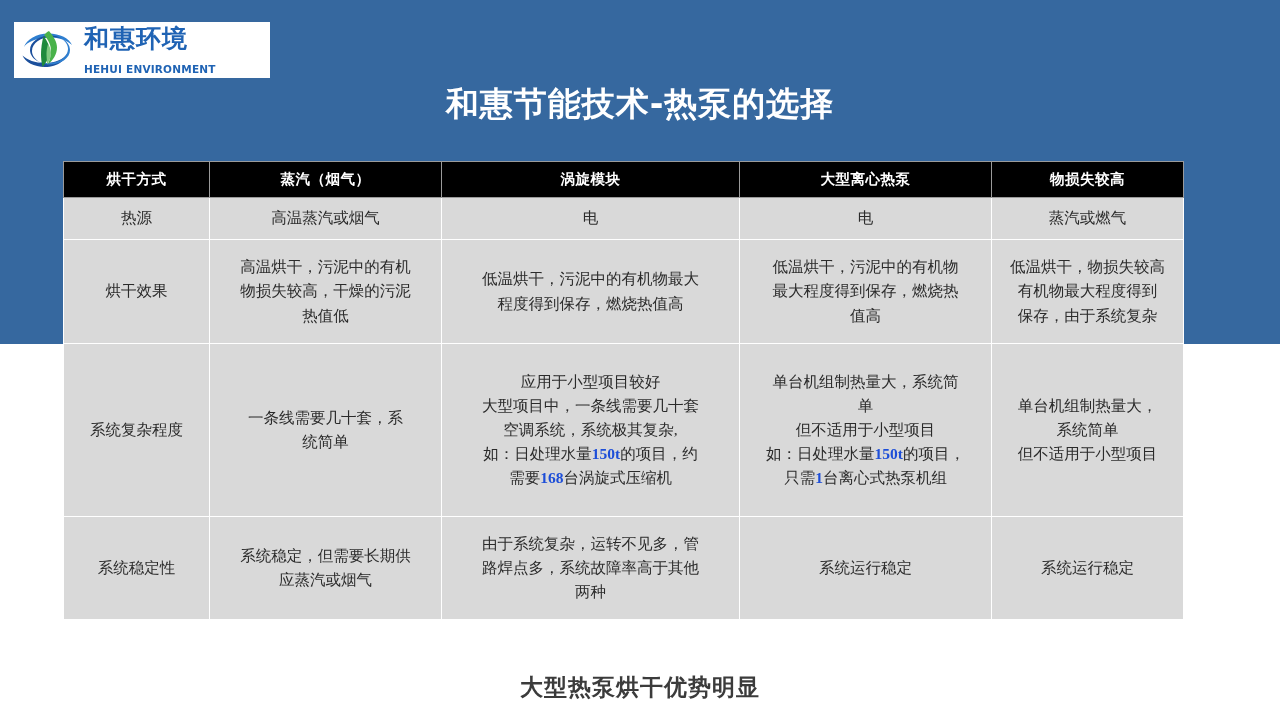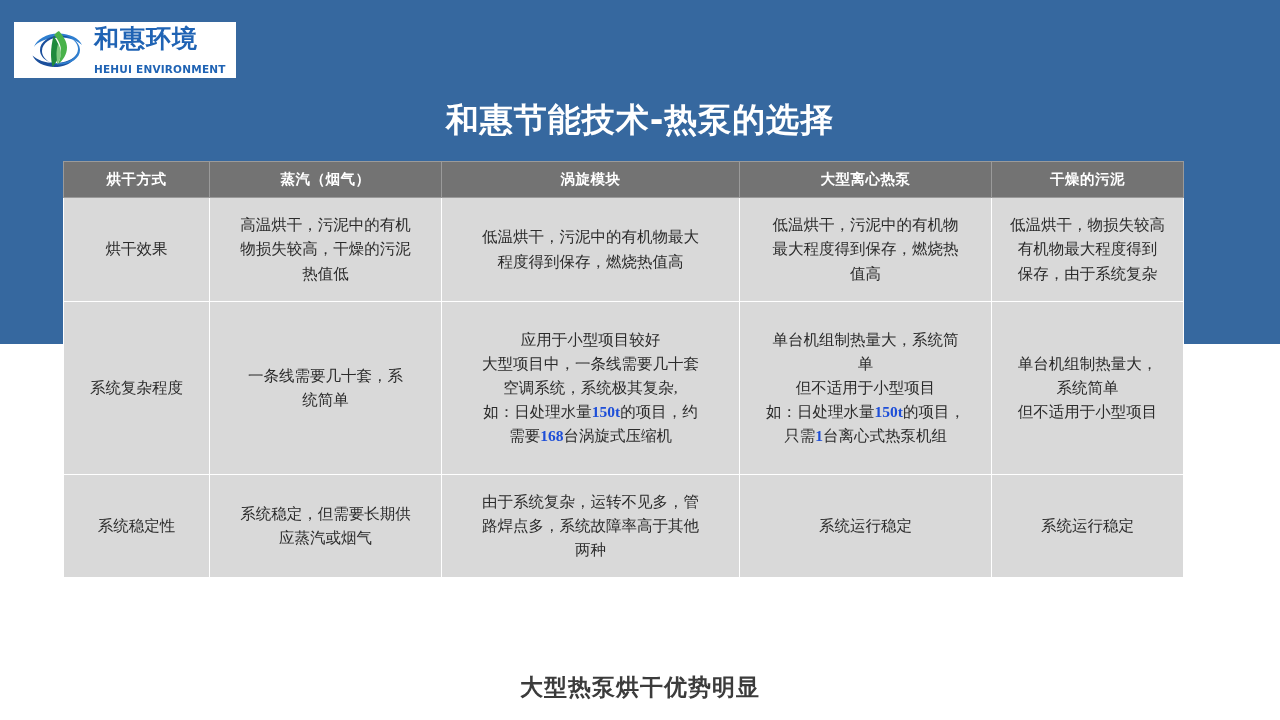--- a/index.html
+++ b/index.html
@@ -27,26 +27,26 @@
     top: 0;
     width: 1280px;
     height: 344px;
     background: #36689f;
   }
   
   .logo-box {
     position: absolute;
     left: 14px;
     top: 22px;
-    width: 222px;
+    width: 256px;
     height: 56px;
     background: #ffffff;
     display: flex;
     align-items: center;
-    padding-left: 16px;
+    padding-left: 6px;
     box-sizing: border-box;
   }
   .logo-mark {
     width: 60px;
     height: 46px;
     flex: 0 0 auto;
     margin-right: 4px;
   }
   .logo-text {
     display: flex;
@@ -76,21 +76,20 @@
     position: absolute;
     left: 0;
     top: 82px;
     width: 1280px;
     text-align: center;
     font-family: "DejaVu Sans", "Liberation Sans", sans-serif;
     font-weight: bold;
     font-size: 33px;
     color: #ffffff;
     letter-spacing: 1px;
-    margin-top: 16px;
   }
   
   .table-wrap {
     position: absolute;
     left: 63px;
     top: 161px;
     width: 1120px;
   }
   table.cmp {
     border-collapse: collapse;
@@ -98,21 +97,21 @@
     table-layout: fixed;
   }
   table.cmp td, table.cmp th {
     border: 1px solid #ffffff;
     vertical-align: middle;
     text-align: center;
     padding: 4px 7px;
     box-sizing: border-box;
   }
   table.cmp thead th {
-    background: #737373;
+    background: #000000;
     color: #ffffff;
     font-family: "DejaVu Sans", "Liberation Sans", sans-serif;
     font-weight: bold;
     font-size: 14.5px;
     height: 36px;
     border-color: #9a9a9a;
     letter-spacing: 0.5px;
   }
   table.cmp tbody td {
     background: #d9d9d9;
@@ -182,24 +181,47 @@
         <col style="width:298px">
         <col style="width:252px">
         <col style="width:192px">
       </colgroup>
       <thead>
         <tr>
           <th>烘干方式</th>
           <th>蒸汽（烟气）</th>
           <th>涡旋模块</th>
           <th>大型离心热泵</th>
-          <th>干燥的污泥</th>
+          <th>物损失较高</th>
         </tr>
       </thead>
       <tbody id="cmp-body">
+          <tr class="r-source">
+            <td class="rowhead">热源</td>
+            <td>
+              <div class="cell-lines">
+                <div>高温蒸汽或烟气</div>
+              </div>
+            </td>
+            <td>
+              <div class="cell-lines">
+                <div>电</div>
+              </div>
+            </td>
+            <td>
+              <div class="cell-lines">
+                <div>电</div>
+              </div>
+            </td>
+            <td>
+              <div class="cell-lines">
+                <div>蒸汽或燃气</div>
+              </div>
+            </td>
+          </tr>
           <tr class="r-effect">
             <td class="rowhead">烘干效果</td>
             <td>
               <div class="cell-lines">
                 <div>高温烘干，污泥中的有机</div>
                 <div>物损失较高，干燥的污泥</div>
                 <div>热值低</div>
               </div>
             </td>
             <td>

